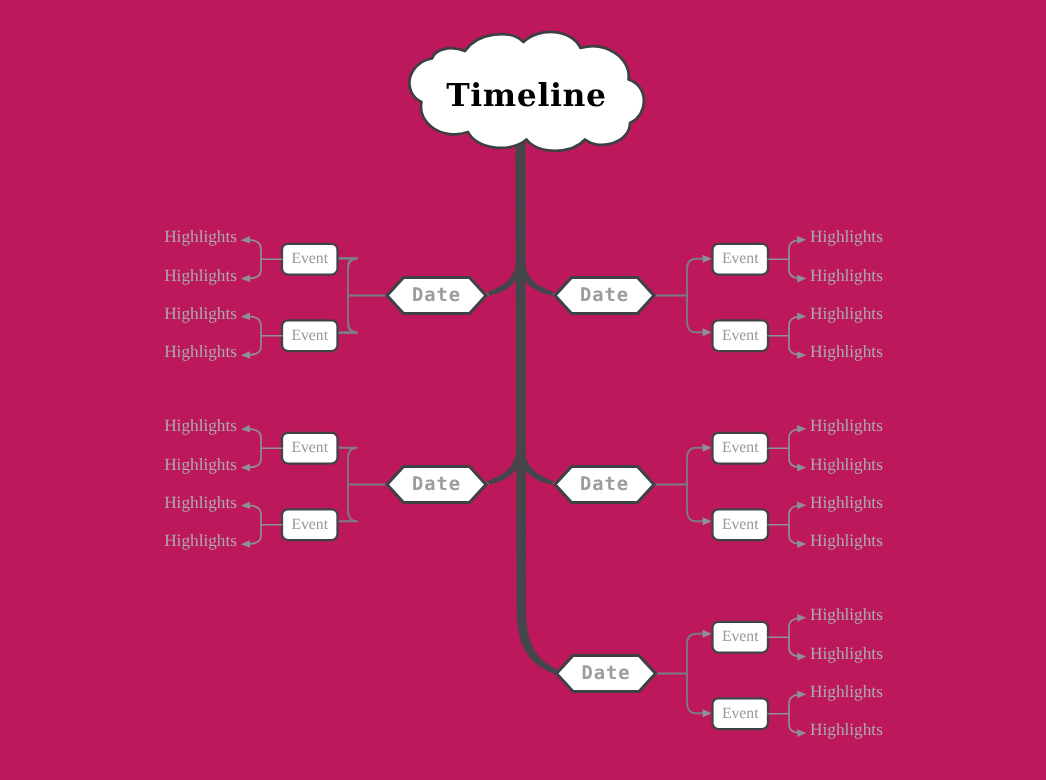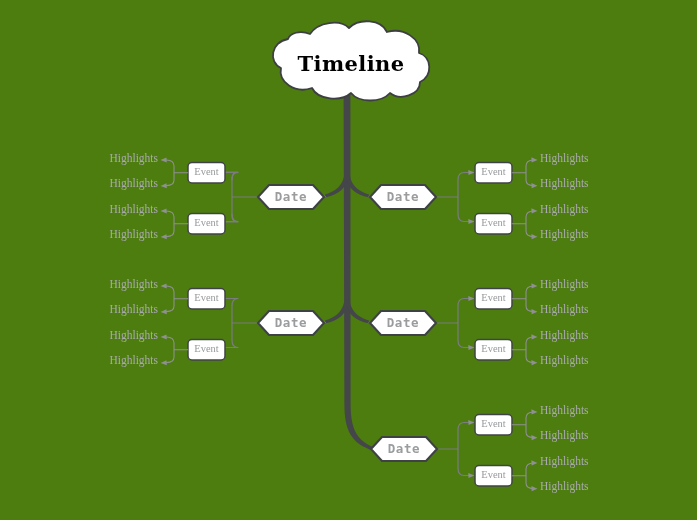--- a/index.html
+++ b/index.html
@@ -8,21 +8,21 @@
     padding: 0;
     background: #ffffff;
   }
   body {
     font-family: "Liberation Serif", "DejaVu Serif", serif;
   }
   #canvas {
     position: relative;
     width: 697px;
     height: 520px;
-    background: #4d7c0f;
+    background: #be185d;
     overflow: hidden;
   }
   #diagram-svg {
     position: absolute;
     top: 0;
     left: 0;
     width: 697px;
     height: 520px;
     display: block;
   }

